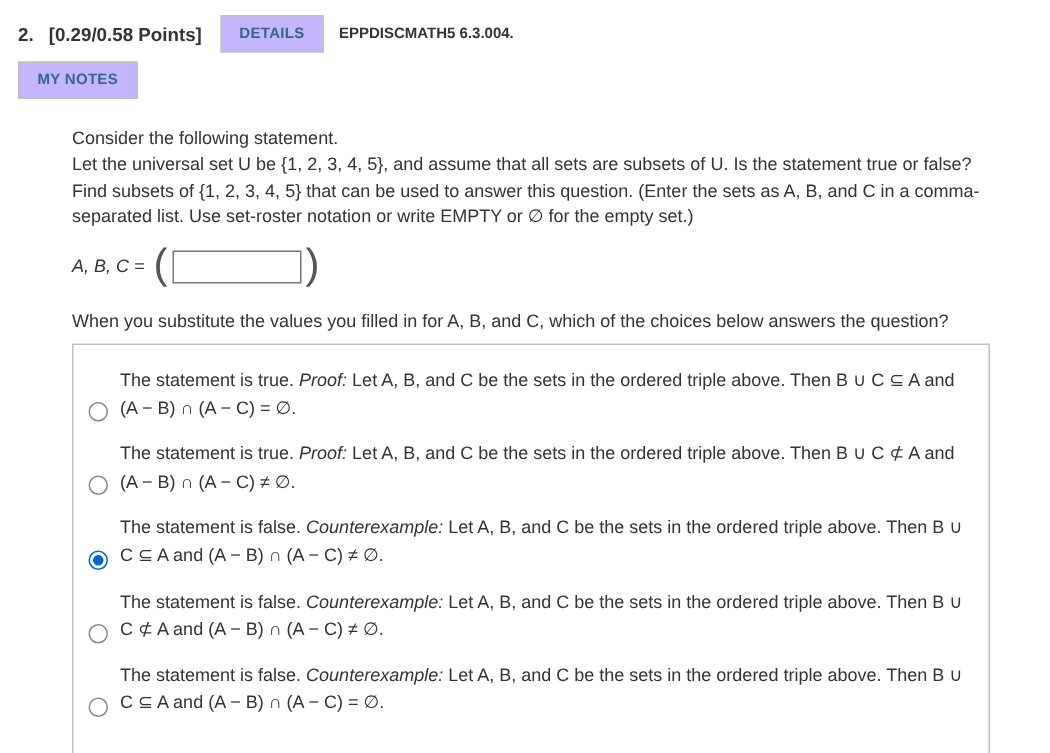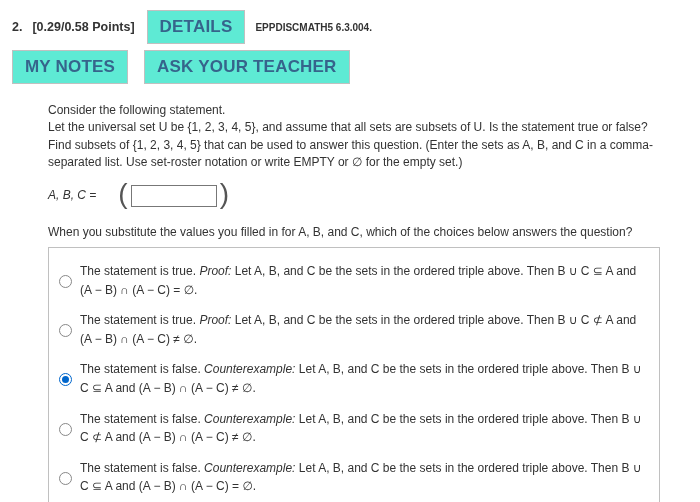--- a/index.html
+++ b/index.html
@@ -27,51 +27,51 @@
     flex-wrap: wrap;
     gap: 8px;
     padding: 10px 12px 6px 12px;
   }
   .qnum { font-weight: bold; font-size: 12.5px; margin-right: 2px; }
   .points { font-size: 12.5px; font-weight: bold; margin-right: 4px; }
   .hdr-btn {
     display: inline-block;
     border: 1px solid var(--border);
     padding: 6px 12px;
-    font-size: 17px;
+    font-size: 10px;
     font-weight: bold;
     color: var(--link-blue);
-    background: #5eead4;
+    background: #c4b5fd;
     cursor: pointer;
     letter-spacing: 0.2px;
   }
   .ref-text { font-size: 10px; font-weight: bold; color: #333; margin-left: 2px; }
   .header-row2 { padding: 0 12px 10px 12px; display:flex; gap:16px; }
   .content {
     padding: 8px 40px 18px 48px;
     font-size: 12px;
     line-height: 1.45;
   }
   .stmt-indent { margin: 8px 0 12px 50px; }
   .answer-line { display:flex; align-items:center; margin: 10px 0 14px 0; }
-  .answer-label { font-style: italic; margin-right: 22px; }
+  .answer-label { font-style: italic; margin-right: 6px; }
   .paren { font-size: 28px; font-weight: 300; color: #555; line-height: 1; position:relative; top:-2px;}
   .textbox {
     width: 86px; height: 22px;
     border: 1px solid #777;
     background: #fff;
     margin: 0 3px;
   }
   .choices-box {
     border: 1px solid var(--border);
     padding: 8px 16px 42px 10px;
     position: relative;
     margin-top: 6px;
   }
-  .choice-row { display:flex; align-items:center; margin: 6px 0 12px 0; }
+  .choice-row { display:flex; align-items:flex-end; margin: 6px 0 12px 0; }
   .radio {
     width: 13px; height:13px; border-radius: 50%;
     border: 1.3px solid #888; margin: 2px 8px 0 0;
     flex: 0 0 13px;
     position: relative;
   }
   .radio.selected { border-color: var(--radio-blue); }
   .radio.selected::after {
     content:""; position:absolute; inset:2px;
     border-radius:50%; background: var(--radio-blue);
@@ -84,21 +84,20 @@
 
 <div class="header-row">
   <span class="qnum">2.</span>
   <span class="points">[0.29/0.58 Points]</span>
   <span class="hdr-btn">DETAILS</span>
   <span class="ref-text">EPPDISCMATH5 6.3.004.</span>
 </div>
 
 <div class="header-row2">
   <span class="hdr-btn">MY NOTES</span>
-  <span class="hdr-btn">ASK YOUR TEACHER</span>
 </div>
 
 <div class="content">
   <div>Consider the following statement.</div>
   <div>Let the universal set U be {1, 2, 3, 4, 5}, and assume that all sets are subsets of U. Is the statement true or false? Find subsets of {1, 2, 3, 4, 5} that can be used to answer this question. (Enter the sets as A, B, and C in a comma-separated list. Use set-roster notation or write EMPTY or ∅ for the empty set.)</div>
 
   <div class="answer-line">
     <span class="answer-label">A, B, C =</span>
     <span class="paren">(</span>
     <input class="textbox" type="text" style="">

